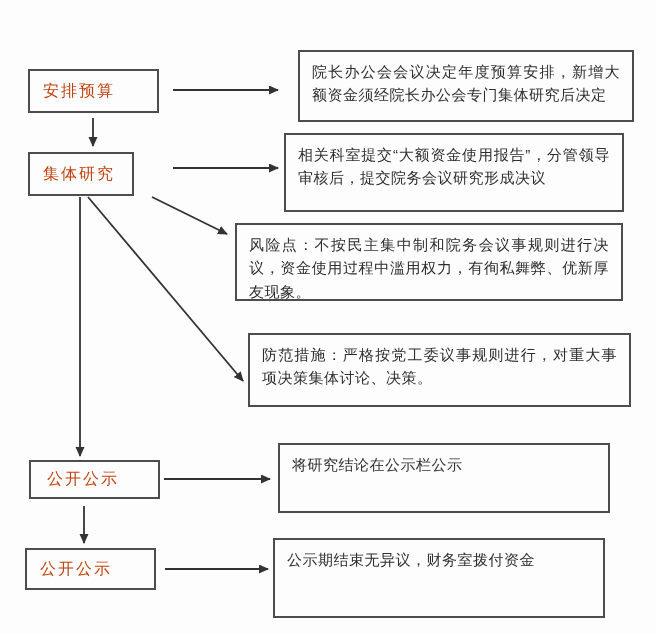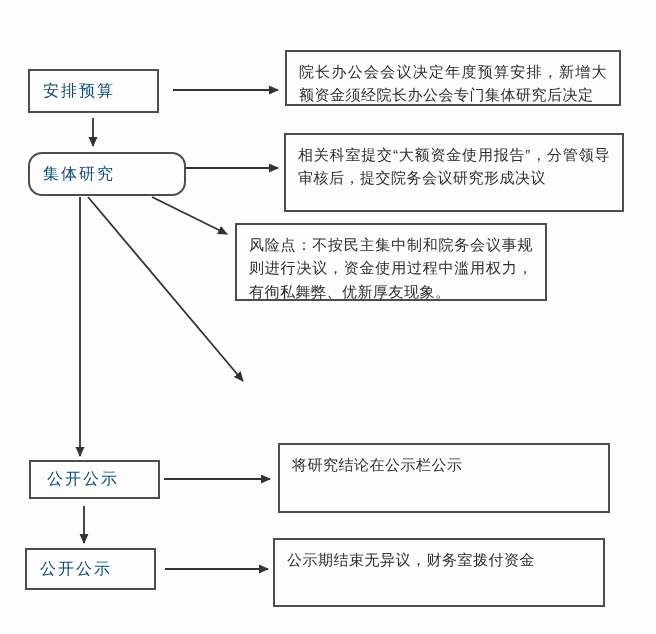--- a/index.html
+++ b/index.html
@@ -19,42 +19,42 @@
     border: 2px solid #4d4d4d;
     background: #fdfdfd;
     color: #333333;
   }
   .step-box {
     display: flex;
     align-items: center;
     padding-left: 13px;
     font-size: 16px;
     letter-spacing: 2px;
-    color: #0c4a6e;
+    color: #c2410c;
   }
   .note-box {
     padding: 8px 12px;
     font-size: 15px;
     line-height: 1.55;
     letter-spacing: 0.5px;
     color: #2e2e2e;
     text-align: justify;
   }
   
   #box-budget    { left: 28px;  top: 69px;  width: 131px; height: 44px; }
-  #box-research  { left: 28px;  top: 152px; width: 158px; height: 44px; border-radius: 14px; }
+  #box-research  { left: 28px;  top: 152px; width: 106px; height: 44px; }
   #box-publicity { left: 29px;  top: 460px; width: 131px; height: 39px; padding-left: 16px; }
   #box-usage     { left: 25px;  top: 548px; width: 131px; height: 42px; }
   
-  #box-note-r1       { left: 285px; top: 50px;  width: 336px; height: 56px; }
+  #box-note-r1       { left: 298px; top: 50px;  width: 336px; height: 72px; }
   #box-note-r2       { left: 284px; top: 133px; width: 340px; height: 79px; }
-  #box-note-risk     { left: 235px; top: 223px; width: 312px; height: 78px; }
+  #box-note-risk     { left: 235px; top: 223px; width: 388px; height: 78px; }
   #box-note-prevent  { left: 248px; top: 333px; width: 383px; height: 74px; }
   #box-note-publish  { left: 278px; top: 443px; width: 332px; height: 70px; }
-  #box-note-payment  { left: 273px; top: 538px; width: 332px; height: 69px; }
+  #box-note-payment  { left: 273px; top: 538px; width: 332px; height: 80px; }
   .arrow-layer {
     position: absolute;
     left: 0; top: 0;
     width: 656px; height: 634px;
     pointer-events: none;
   }
 </style>
 </head>
 <body>
 
@@ -92,20 +92,23 @@
 
   <div class="box note-box" id="box-note-r1">
     <span>院长办公会会议决定年度预算安排，新增大额资金须经院长办公会专门集体研究后决定</span>
   </div>
   <div class="box note-box" id="box-note-r2">
     <span>相关科室提交“大额资金使用报告”，分管领导审核后，提交院务会议研究形成决议</span>
   </div>
   <div class="box note-box" id="box-note-risk">
     <span>风险点：不按民主集中制和院务会议事规则进行决议，资金使用过程中滥用权力，有徇私舞弊、优新厚友现象。</span>
   </div>
+  <div class="box note-box" id="box-note-prevent">
+    <span>防范措施：严格按党工委议事规则进行，对重大事项决策集体讨论、决策。</span>
+  </div>
   <div class="box note-box" id="box-note-publish">
     <span>将研究结论在公示栏公示</span>
   </div>
   <div class="box note-box" id="box-note-payment">
     <span>公示期结束无异议，财务室拨付资金</span>
   </div>
 
 </div>
 
 </body></html>

